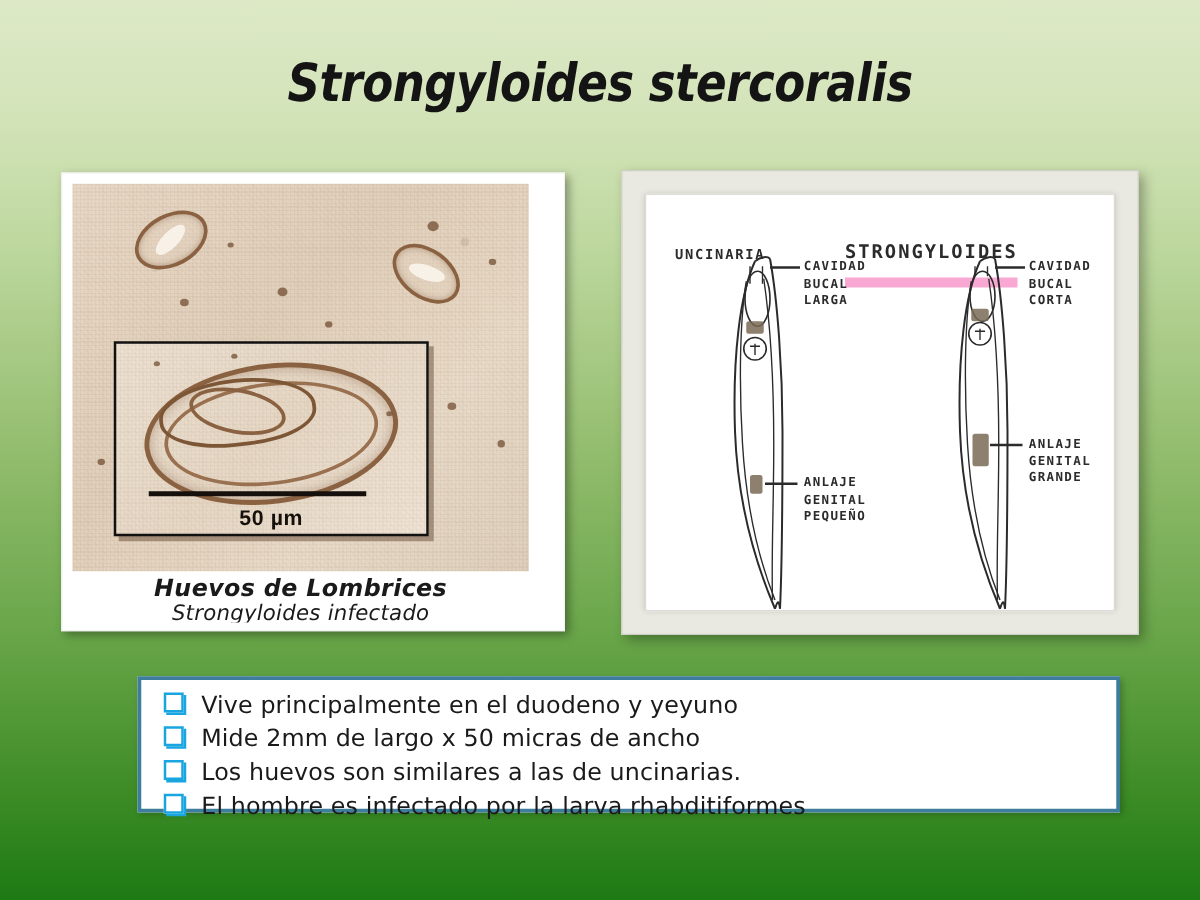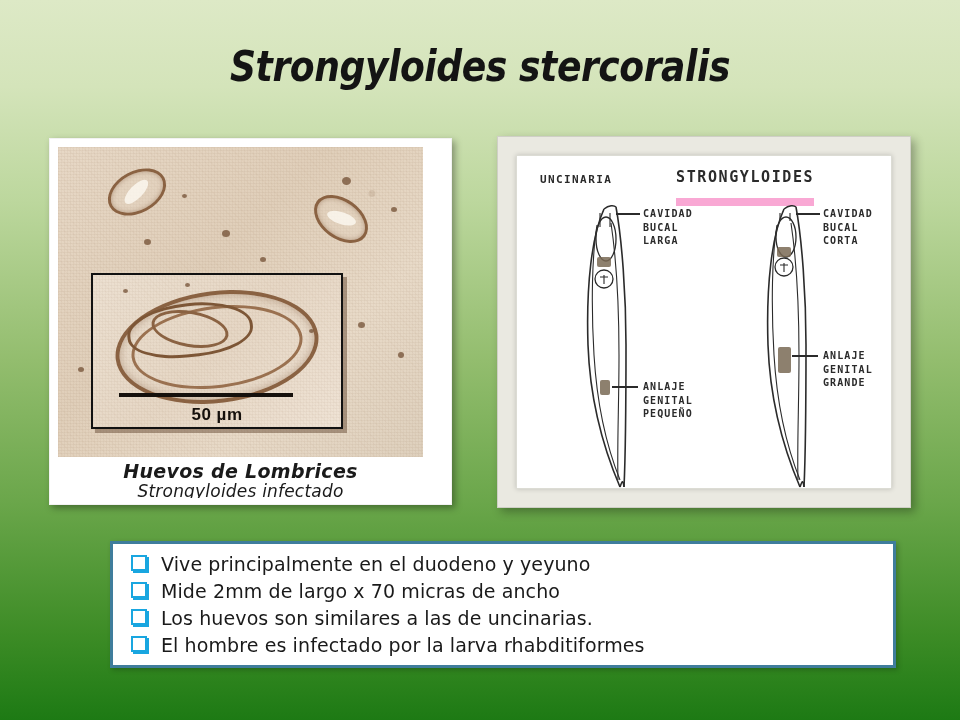--- a/index.html
+++ b/index.html
@@ -128,38 +128,38 @@
     box-sizing:border-box;
     padding:18px;
   }
   .diagram-mat{
     width:100%;height:100%;background:#ffffff;
     box-shadow:inset 0 0 0 1px #dcdcd4, 0 0 5px rgba(0,0,0,.18);
     position:relative;overflow:hidden;
   }
   .dg-head{
     position:absolute;font-family:"DejaVu Sans Mono",monospace;
-    font-size:11px;font-weight:700;letter-spacing:1.4px;color:#2b2b2b;
+    font-size:11px;font-weight:700;letter-spacing:1.4px;color:#2b2b2b;margin-top:24px;
   }
   .dg-head.left-h{left:24px;top:18px;}
   .dg-head.right-h{
     left:160px;top:13px;font-size:15px;letter-spacing:1.6px;
     border-bottom:8px solid #f9a8d4;padding-bottom:12px;
   }
   .dg-label{
     position:absolute;font-family:"DejaVu Sans Mono",monospace;
     font-size:10px;font-weight:700;letter-spacing:1.1px;color:#2b2b2b;
     line-height:13.5px;white-space:pre-line;
   }
   .leader{position:absolute;height:1.5px;background:#2b2b2b;}
   .worm{position:absolute;}
 
   
   .textbox{
-    position:absolute;left:110px;top:541px;width:786px;height:127px;
+    position:absolute;left:110px;top:541px;width:786px;height:109px;
     background:#ffffff;
     border:3px solid #3f7d9c;
     box-shadow:2px 2px 5px rgba(0,0,0,.22);
     box-sizing:border-box;
     padding:9px 0 0 18px;
   }
   .bullet-row{
     display:flex;align-items:baseline;
     height:27px;
   }
@@ -285,21 +285,21 @@
   </div>
 </div>
 
 <div class="textbox">
   <div class="bullet-row">
     <span class="bullet-box"></span>
     <span class="bullet-text">Vive principalmente en el duodeno y yeyuno</span>
   </div>
   <div class="bullet-row">
     <span class="bullet-box"></span>
-    <span class="bullet-text">Mide 2mm de largo x 70 micras de ancho</span>
+    <span class="bullet-text">Mide 2mm de largo x 50 micras de ancho</span>
   </div>
   <div class="bullet-row">
     <span class="bullet-box"></span>
     <span class="bullet-text">Los huevos son similares a las de uncinarias.</span>
   </div>
   <div class="bullet-row">
     <span class="bullet-box"></span>
     <span class="bullet-text">El hombre es infectado por la larva rhabditiformes</span>
   </div>
 </div>

